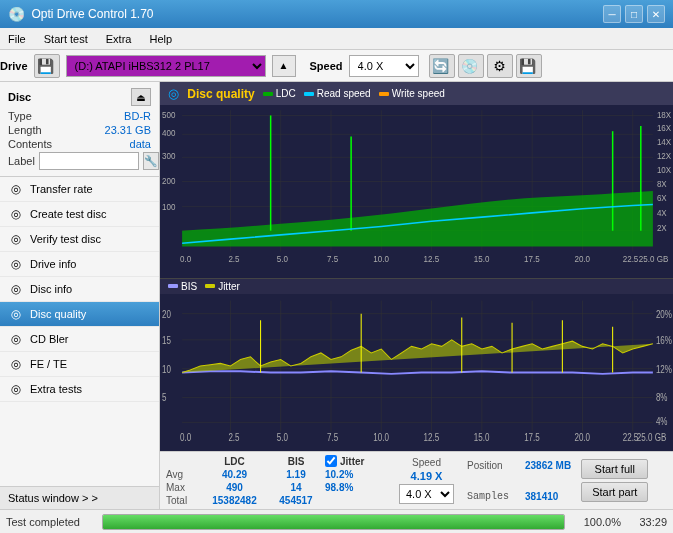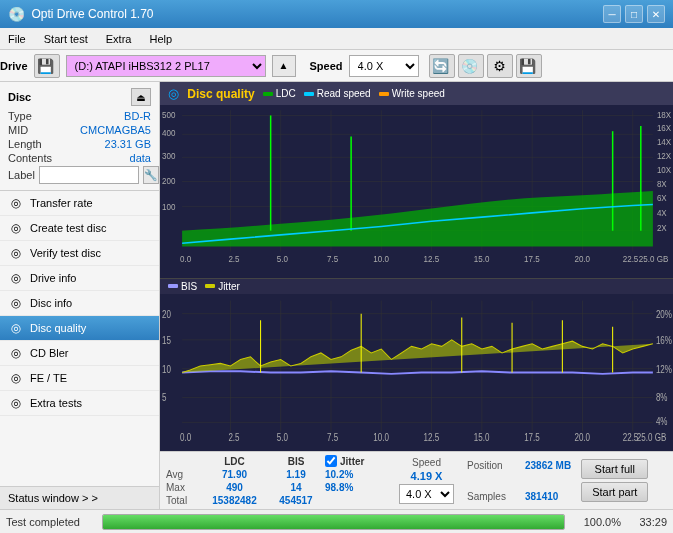--- a/index.html
+++ b/index.html
@@ -51,21 +51,21 @@
       border-bottom: 1px solid #ccc;
       height: 32px;
       display: flex;
       align-items: center;
       padding: 0 0;
       gap: 6px;
       font-size: 11px;
     }
     .drive-label { font-weight: bold; }
     .drive-select {
-      background: #f0abfc;
+      background: #a21caf;
       border: 1px solid #aaa;
       height: 22px;
       padding: 0 4px;
       font-size: 11px;
       min-width: 200px;
     }
     .drive-icon-btn {
       width: 24px; height: 22px;
       background: #e8e8e8;
       border: 1px solid #aaa;
@@ -307,24 +307,20 @@
     <div class="disc-section">
       <div class="disc-header">
         <span class="disc-title">Disc</span>
         <div class="disc-eject-btn">⏏</div>
       </div>
       <div class="disc-row">
         <span class="disc-key">Type</span>
         <span class="disc-val">BD-R</span>
       </div>
       <div class="disc-row">
-        <span class="disc-key">MID</span>
-        <span class="disc-val">CMCMAGBA5</span>
-      </div>
-      <div class="disc-row">
         <span class="disc-key">Length</span>
         <span class="disc-val">23.31 GB</span>
       </div>
       <div class="disc-row">
         <span class="disc-key">Contents</span>
         <span class="disc-val-data">data</span>
       </div>
       <div class="label-row">
         <span class="disc-key">Label</span>
         <input class="label-input" type="text" value="" style="">
@@ -535,21 +531,21 @@
           <span style="width:32px;"></span>
           <span style="width:65px;text-align:center;font-weight:bold;color:#333;">LDC</span>
           <span style="width:50px;text-align:center;font-weight:bold;color:#333;">BIS</span>
           <span style="display:flex;align-items:center;gap:3px;">
             <input type="checkbox" checked="" style="width: 12px; height: 12px;">
             <span style="font-weight:bold;color:#333;">Jitter</span>
           </span>
         </div>
         <div style="display:flex;gap:4px;align-items:center;">
           <span style="width:32px;color:#555;">Avg</span>
-          <span style="width:65px;text-align:center;color:#0066cc;font-weight:bold;">71.90</span>
+          <span style="width:65px;text-align:center;color:#0066cc;font-weight:bold;">40.29</span>
           <span style="width:50px;text-align:center;color:#0066cc;font-weight:bold;">1.19</span>
           <span style="color:#0066cc;font-weight:bold;width:60px;">10.2%</span>
         </div>
         <div style="display:flex;gap:4px;align-items:center;">
           <span style="width:32px;color:#555;">Max</span>
           <span style="width:65px;text-align:center;color:#0066cc;font-weight:bold;">490</span>
           <span style="width:50px;text-align:center;color:#0066cc;font-weight:bold;">14</span>
           <span style="color:#0066cc;font-weight:bold;width:60px;">98.8%</span>
         </div>
         <div style="display:flex;gap:4px;align-items:center;">
@@ -567,21 +563,21 @@
           <option>4.0 X</option>
         </select>
       </div>
 
       <div style="display:flex;flex-direction:column;gap:20px;margin-left:3px;">
         <div style="display:flex;gap:3px;align-items:center;">
           <span style="color:#555;width:55px;">Position</span>
           <span style="color:#0066cc;font-weight:bold;">23862 MB</span>
         </div>
         <div style="display:flex;gap:3px;align-items:center;">
-          <span style="color:#555;width:55px;">Samples</span>
+          <span style="color:#555;width:55px;font-family:Liberation Mono, monospace;">Samples</span>
           <span style="color:#0066cc;font-weight:bold;">381410</span>
         </div>
       </div>
 
       <div class="action-btns">
         <button class="btn-start">Start full</button>
         <button class="btn-start">Start part</button>
       </div>
     </div>
   </div>

